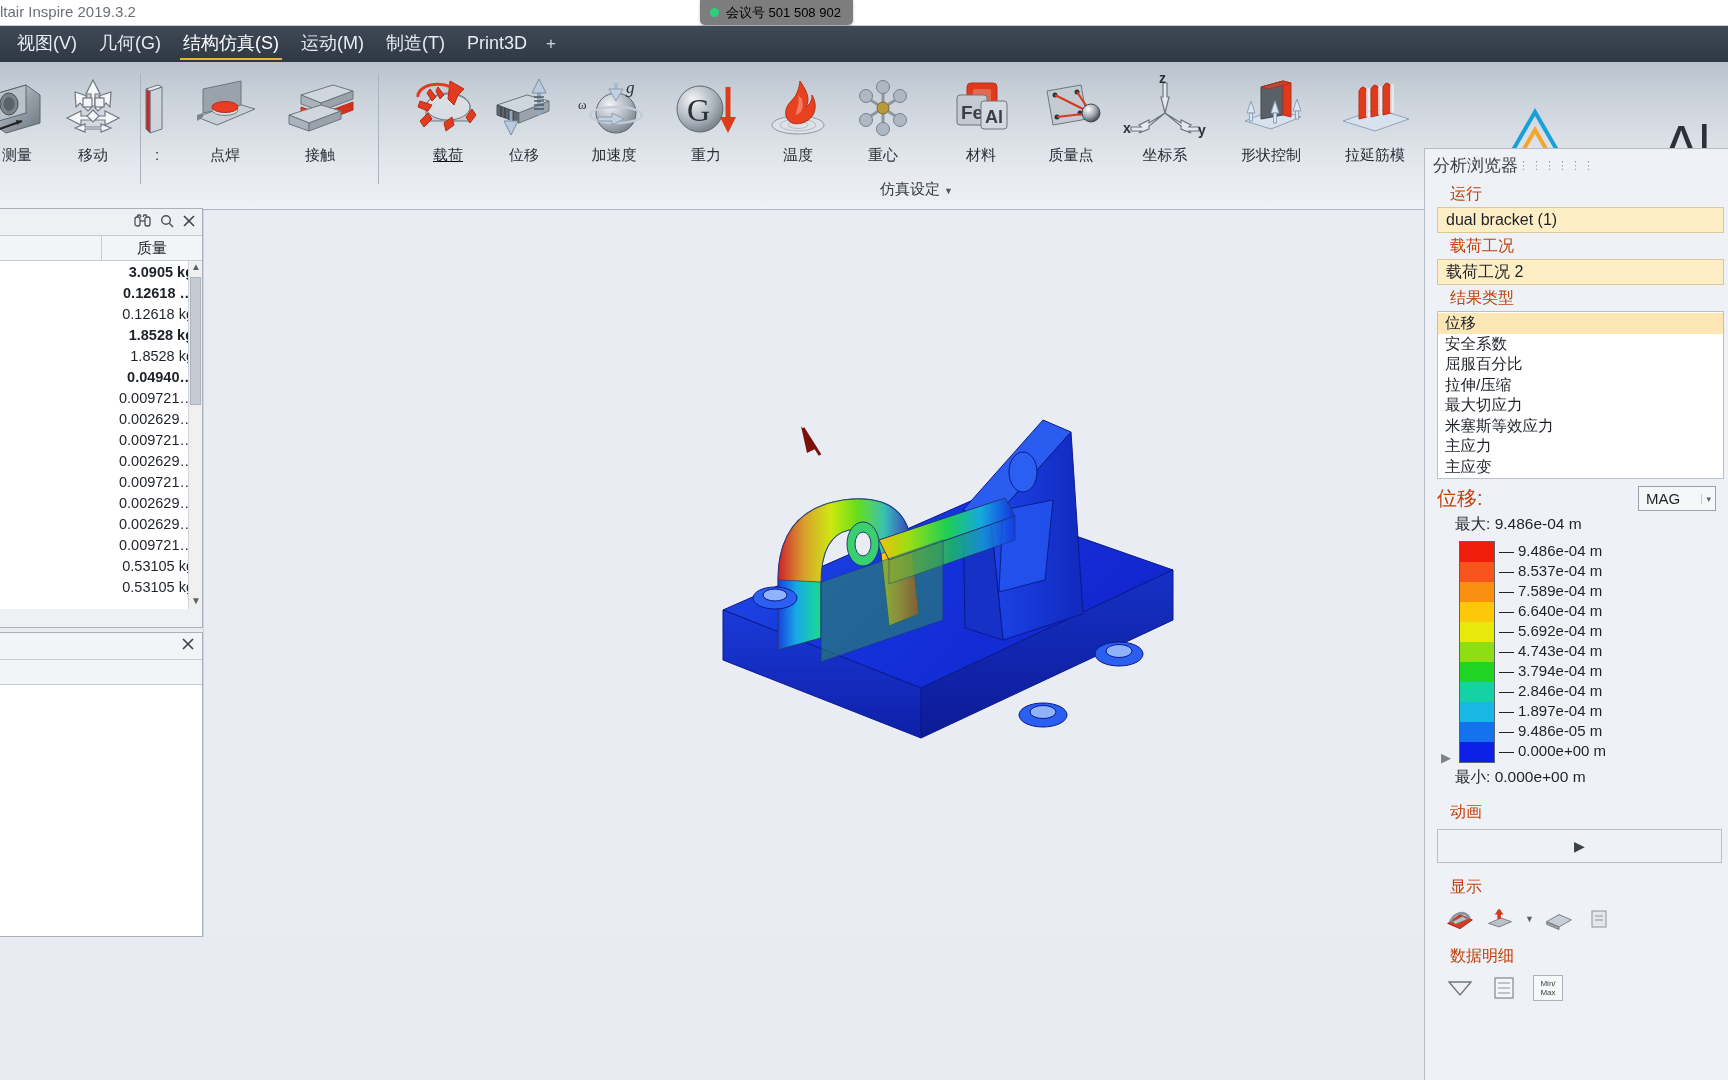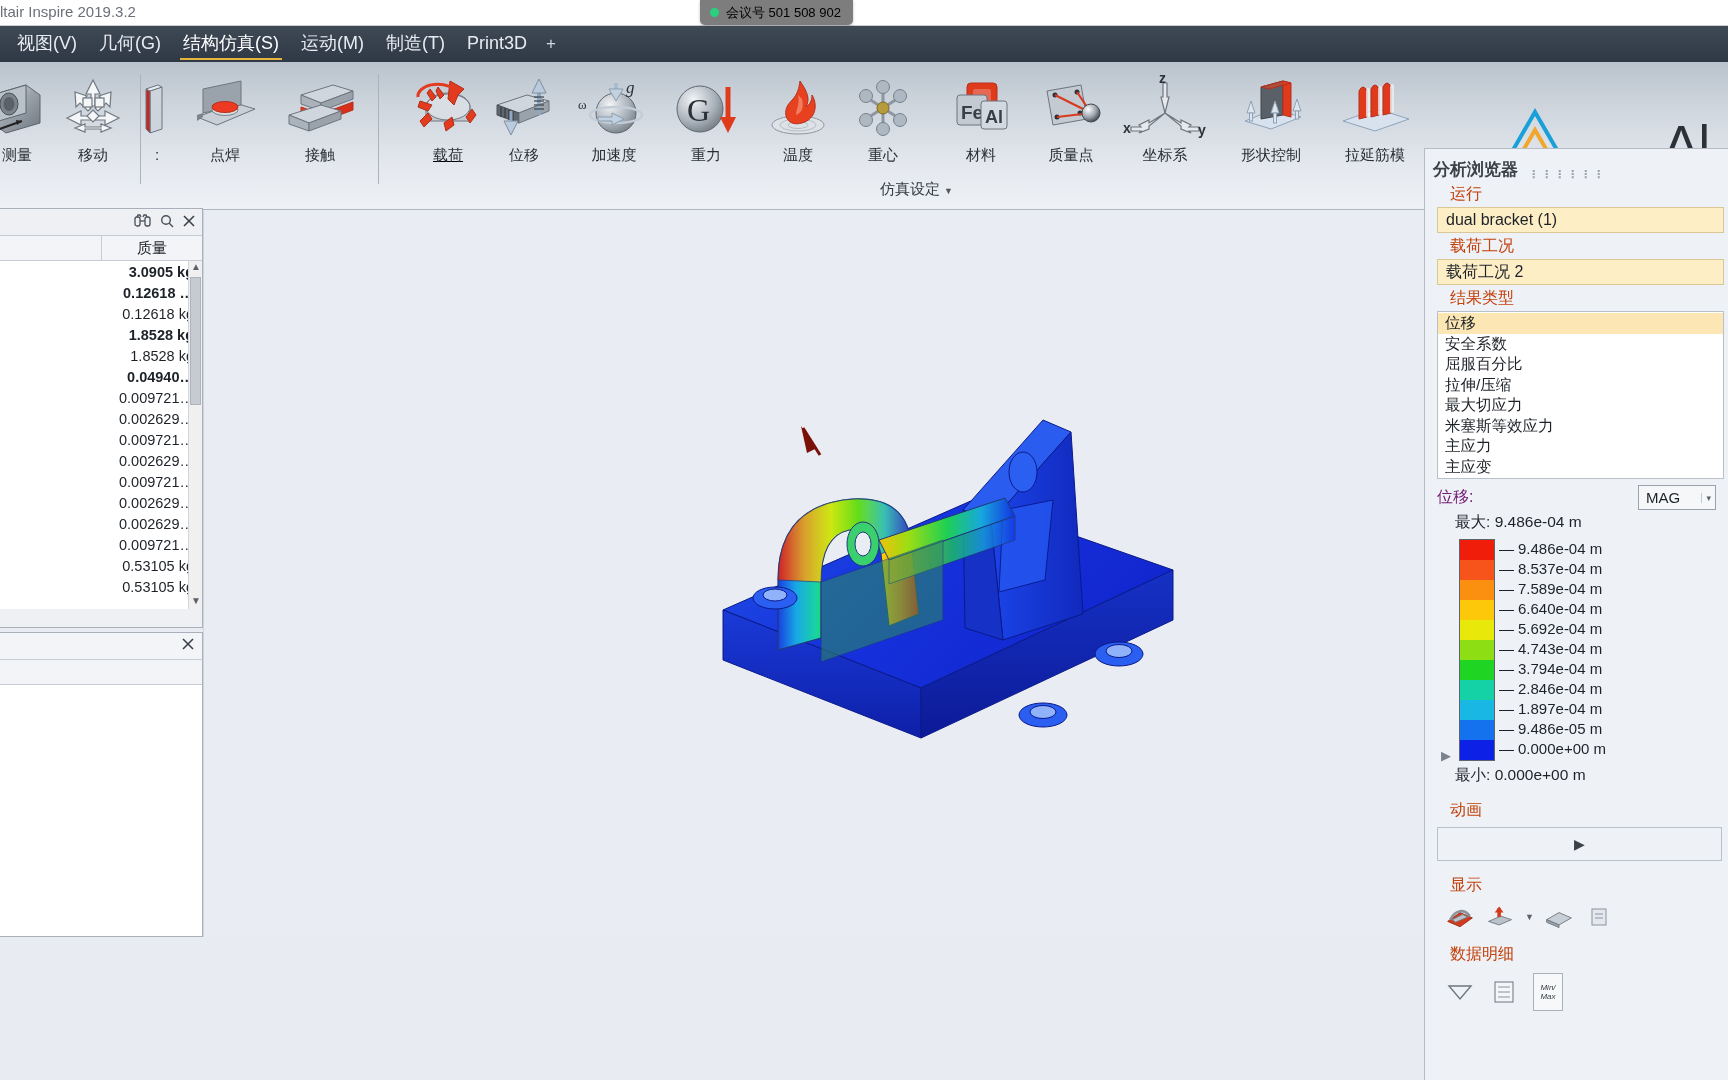--- a/index.html
+++ b/index.html
@@ -112,38 +112,38 @@
     background: #e9edf3; overflow: hidden;
   }
   .vp-strip-left { position:absolute; left:0; top:0; width: 1px; height: 727px; background: #cfd5dd; }
 
   
   .rightpanel {
     position: absolute; left: 1424px; top: 148px; width: 304px; height: 932px;
     background: #eef1f5; border-left: 1px solid #b5bcc6; border-top: 1px solid #b5bcc6;
   }
   .rp-title {
-    height: 32px; display: flex; align-items: flex-end; padding-left: 8px; gap: 10px;
-    font-size: 17px; color: #3b4148; font-weight: bold;
+    height: 32px; display: flex; align-items: center; padding-left: 8px; 
+    font-size: 17px; color: #3b4148;
   }
   .rp-dots { color: #9aa1ab; letter-spacing: 2px; font-size: 11px; }
   .rp-lab { font-size: 16px; color: #c2410c; padding: 3px 0 2px 6px; margin-left: 19px; }
   .rp-field {
     margin: 0 4px 0 12px; height: 26px; background: #fdeec5; border: 1px solid #d9c796;
     display: flex; align-items: center; padding-left: 8px;
     font-size: 16px; color: #1d2228; white-space: nowrap; overflow: hidden;
   }
   .rp-list {
     margin: 0 4px 0 12px; background: #ffffff; border: 1px solid #b9c0c9;
     padding: 1px 0;
   }
   .rp-list .opt { height: 20.5px; font-size: 15.5px; color: #1d2228; padding-left: 7px; white-space: nowrap; }
   .rp-list .opt.sel { background: #fbe6b4; }
   .rp-row { display: flex; align-items: center; gap: 8px; padding: 6px 6px 2px 12px; }
-  .rp-row .k { font-size: 16px; color: #701a75; }
+  .rp-row .k { font-size: 20px; color: #c2410c; }
   .rp-select {
     margin-left: auto; margin-right: 6px; width: 78px; height: 25px; background: #f6f7f9;
     border: 1px solid #9aa2ad; display: flex; align-items: center; justify-content: space-between;
     padding: 0 4px 0 7px; font-size: 15px; color: #1d2228;
   }
   .rp-select .ca { font-size: 9px; color:#5b616a; border-left: 1px solid #c3c9d1; padding-left: 4px;}
   .rp-minmax { font-size: 15.5px; color: #1d2228; padding-left: 30px; white-space: nowrap; }
   .legend { position: relative; margin-left: 34px; margin-top: 6px; display: flex; }
   .legend-bar { width: 36px; border: 1px solid #5d646d; }
   .legend-bar div { height: 20px; }
@@ -153,22 +153,22 @@
   .legend-play { position: absolute; left: -18px; bottom: -2px; font-size: 13px; color: #7b828c; }
   .anim-btn {
     margin: 4px 6px 0 12px; height: 34px; background: #eef1f5; border: 1px solid #b9c0c9;
     display:flex; align-items:center; justify-content:center; font-size: 14px; color:#3b4148;
   }
   .disp-icons { display: flex; align-items: center; gap: 10px; padding: 6px 0 0 20px; }
   .data-icons { display: flex; align-items: center; gap: 14px; padding: 6px 0 0 20px; }
   .mini {
     width: 30px; height: 26px; display:flex; align-items:center; justify-content:center;
   }
-  .minmax-box { width: 30px; height: 38px; border: 1px solid #aab1bb; background:#f7f8fa;
-    font-size: 8px; color: #3b4148; display:flex; flex-direction:column; align-items:center; justify-content:center; line-height:9px;font-style:italic;}
+  .minmax-box { width: 30px; height: 26px; border: 1px solid #aab1bb; background:#f7f8fa;
+    font-size: 8px; color: #3b4148; display:flex; flex-direction:column; align-items:center; justify-content:center; line-height:9px;}
 </style>
 </head>
 <body>
 
 <div id="app">
 
   <div class="titlebar">
     <div class="apptitle">Altair Inspire 2019.3.2</div>
     <div class="meeting-badge">
       <span class="meeting-dot"></span>

